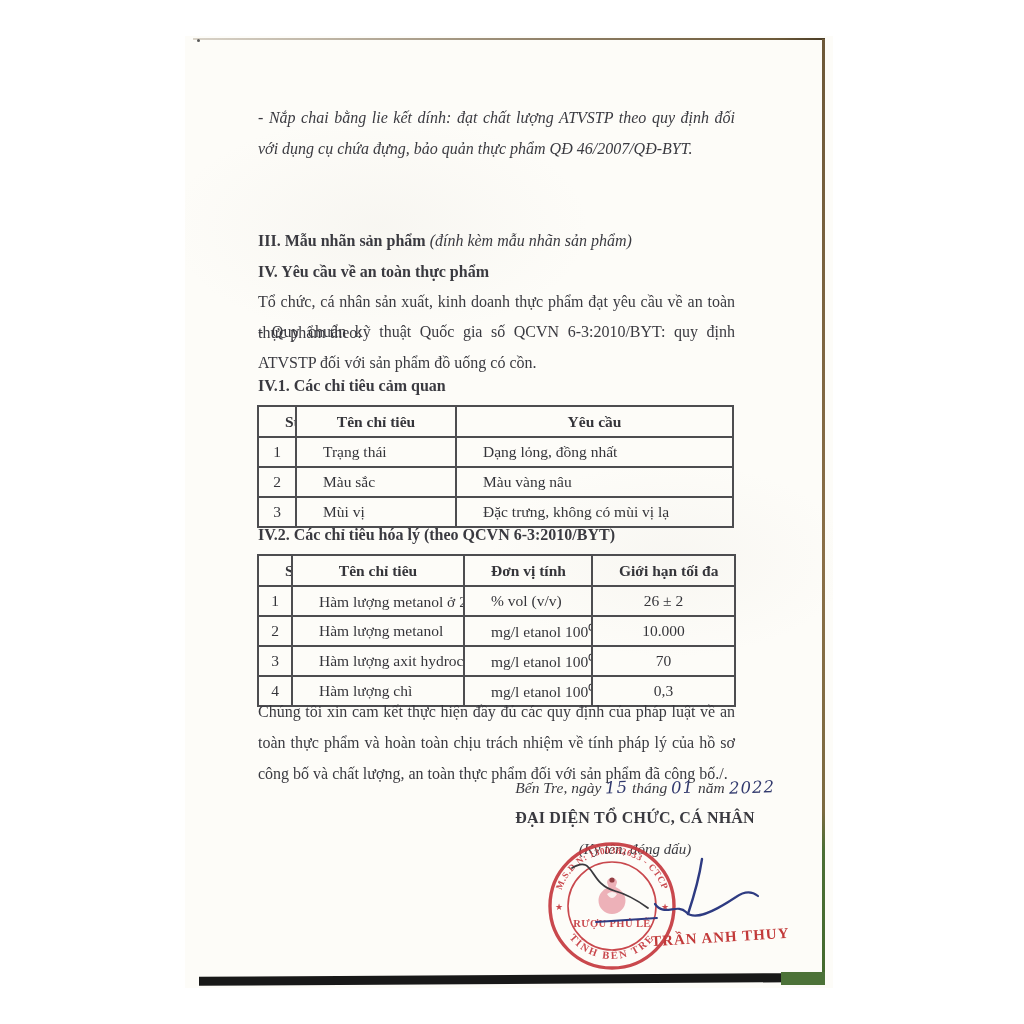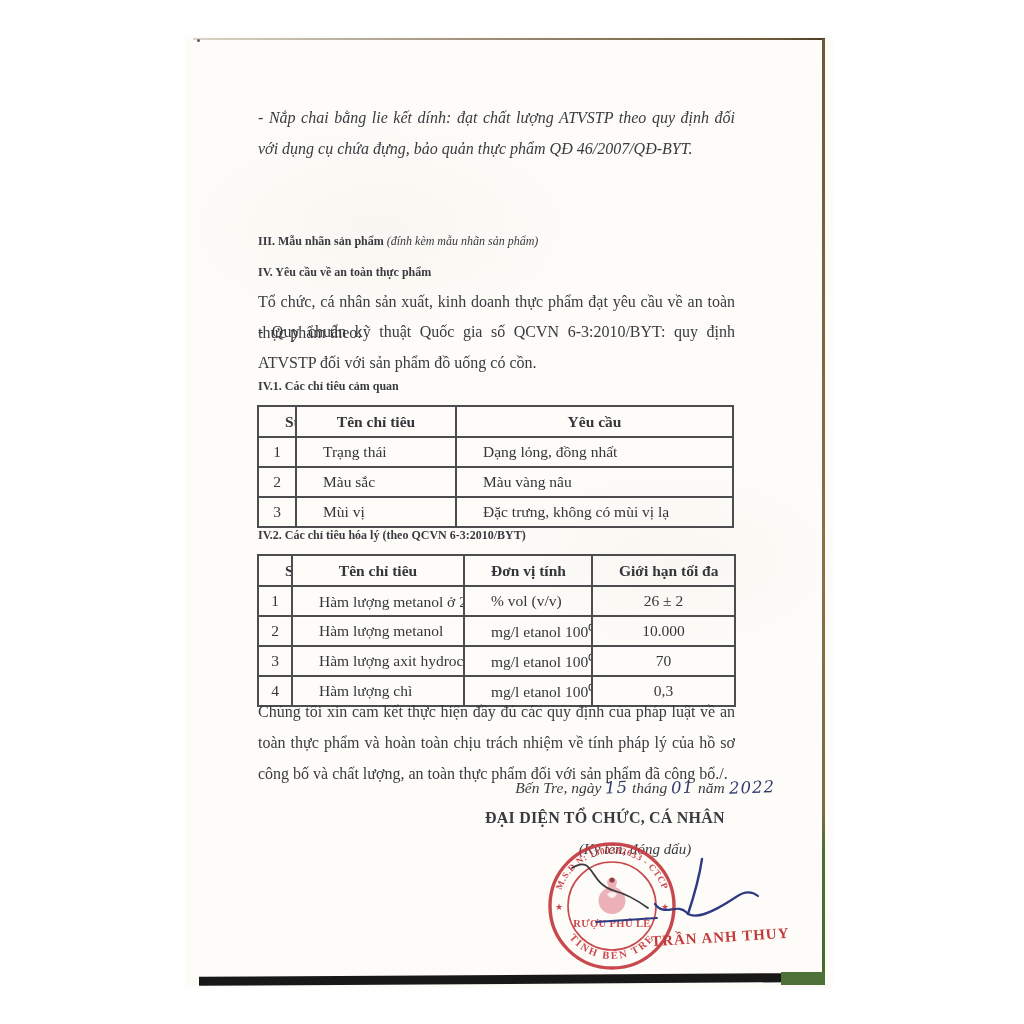--- a/index.html
+++ b/index.html
@@ -22,33 +22,33 @@
   .edge-right{position:absolute;left:637px;top:3px;width:3px;height:942px;
     background:linear-gradient(#6d5838 0%, #8a6f47 55%, #7c6a40 82%, #4c6f35 86%, #446a2e 100%);}
   .edge-bottom-black{position:absolute;left:14px;top:939px;width:594px;height:9px;
     background:#181818;transform:rotate(-0.35deg);}
   .edge-bottom-green{position:absolute;left:596px;top:936px;width:44px;height:13px;background:#4c7238;}
   .corner-dot{position:absolute;left:12px;top:3px;width:3px;height:3px;background:#5a5a5a;border-radius:50%;}
 
   .abs{position:absolute;}
   .txtcol{left:73px;width:477px;}
   .para{font-size:16px;line-height:31px;text-align:justify;}
-  .h-bold{font-size:12px;font-weight:bold;line-height:24px;}
+  .h-bold{font-size:16px;font-weight:bold;line-height:24px;}
   .i{font-style:italic;font-weight:normal;}
 
   table{border-collapse:collapse;width:100%;table-layout:fixed;font-size:15.5px;color:#35353a;}
   td,th{border:2px solid #4d4d50;padding:0 26px;vertical-align:middle;overflow:hidden;white-space:nowrap;}
   th{font-weight:bold;text-align:center;height:29px;}
   td{text-align:left;height:28px;}
   td.c{text-align:center;padding:0 2px;}
 
   .date-line{font-size:15.5px;font-style:italic;white-space:nowrap;}
   .hand{font-family:"DejaVu Serif", serif;font-style:italic;color:#323a6e;
         font-size:16.5px;letter-spacing:1px;display:inline-block;transform:rotate(-2deg);}
-  .rep-title{font-size:16px;font-weight:bold;letter-spacing:.2px;text-align:left;}
+  .rep-title{font-size:16px;font-weight:bold;letter-spacing:.2px;text-align:center;}
   .sign-note{font-size:15px;font-style:italic;text-align:center;}
   .signer-name{font-size:15px;font-weight:bold;color:#c23a3a;letter-spacing:1px;
     transform:rotate(-3.5deg);white-space:nowrap;}
 </style>
 </head>
 <body>
 
 <div class="paper">
 
   <div class="edge-top"></div>

